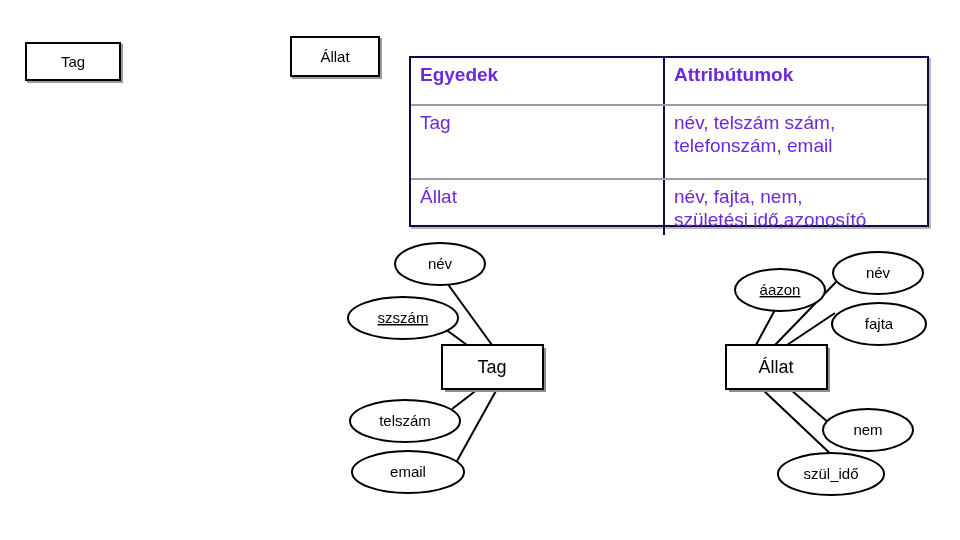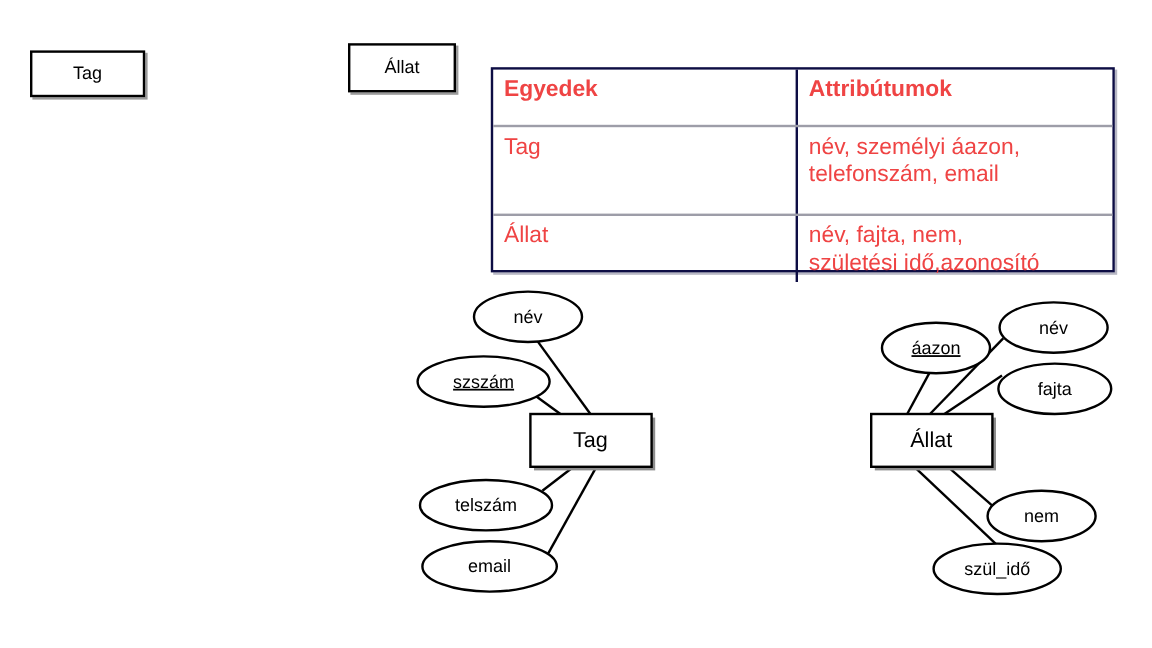--- a/index.html
+++ b/index.html
@@ -51,21 +51,21 @@
     border-collapse: collapse;
     table-layout: fixed;
   }
   #attr-table th, #attr-table td {
     border: 0;
     vertical-align: top;
     padding: 5px 9px 4px 9px;
     font-size: 19px;
     line-height: 1.22;
     text-align: left;
-    color: #ef4444;
+    color: #6d28d9;
   }
   #attr-table th { font-weight: bold; }
   #attr-table td { font-weight: normal; }
   #attr-table col.c1 { width: 253px; }
   #attr-table tr.row-sep > * { border-bottom: 2px solid #9d9da8; }
   #attr-table th.col-sep, #attr-table td.col-sep { border-right: 2px solid #0d0d44; }
   #attr-table tr.hdr > * { height: 37px; }
   #attr-table tr.r1 > *  { height: 63px; }
 
   
@@ -124,21 +124,21 @@
         <col>
       </colgroup>
     <tbody>
       <tr class="hdr row-sep">
         <th class="col-sep">Egyedek</th>
         <th>Attribútumok</th>
       </tr>
       <tr class="r1 row-sep">
         <td class="col-sep">Tag</td>
         <td>
-          <span>név, személyi áazon,</span><br>
+          <span>név, telszám szám,</span><br>
           <span>telefonszám, email</span>
         </td>
       </tr>
       <tr class="r2">
         <td class="col-sep">Állat</td>
         <td>
           <span>név, fajta, nem,</span><br>
           <span>születési idő,azonosító</span>
         </td>
       </tr>

